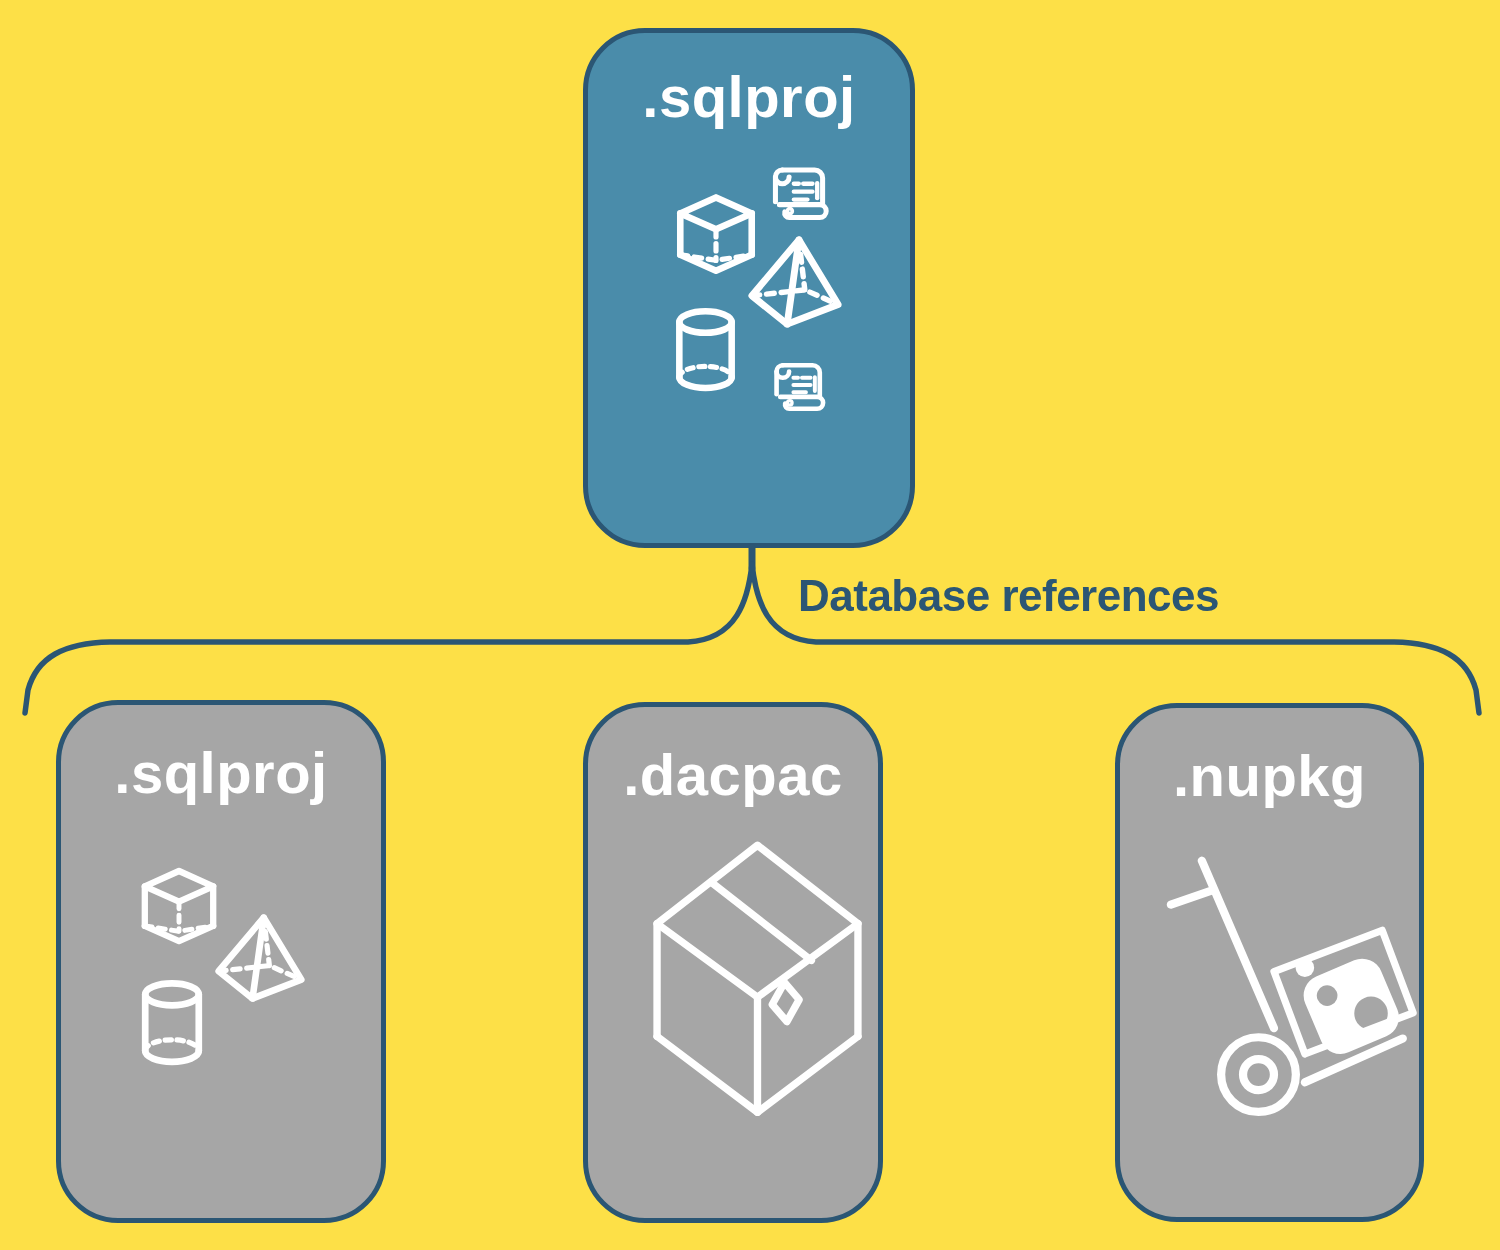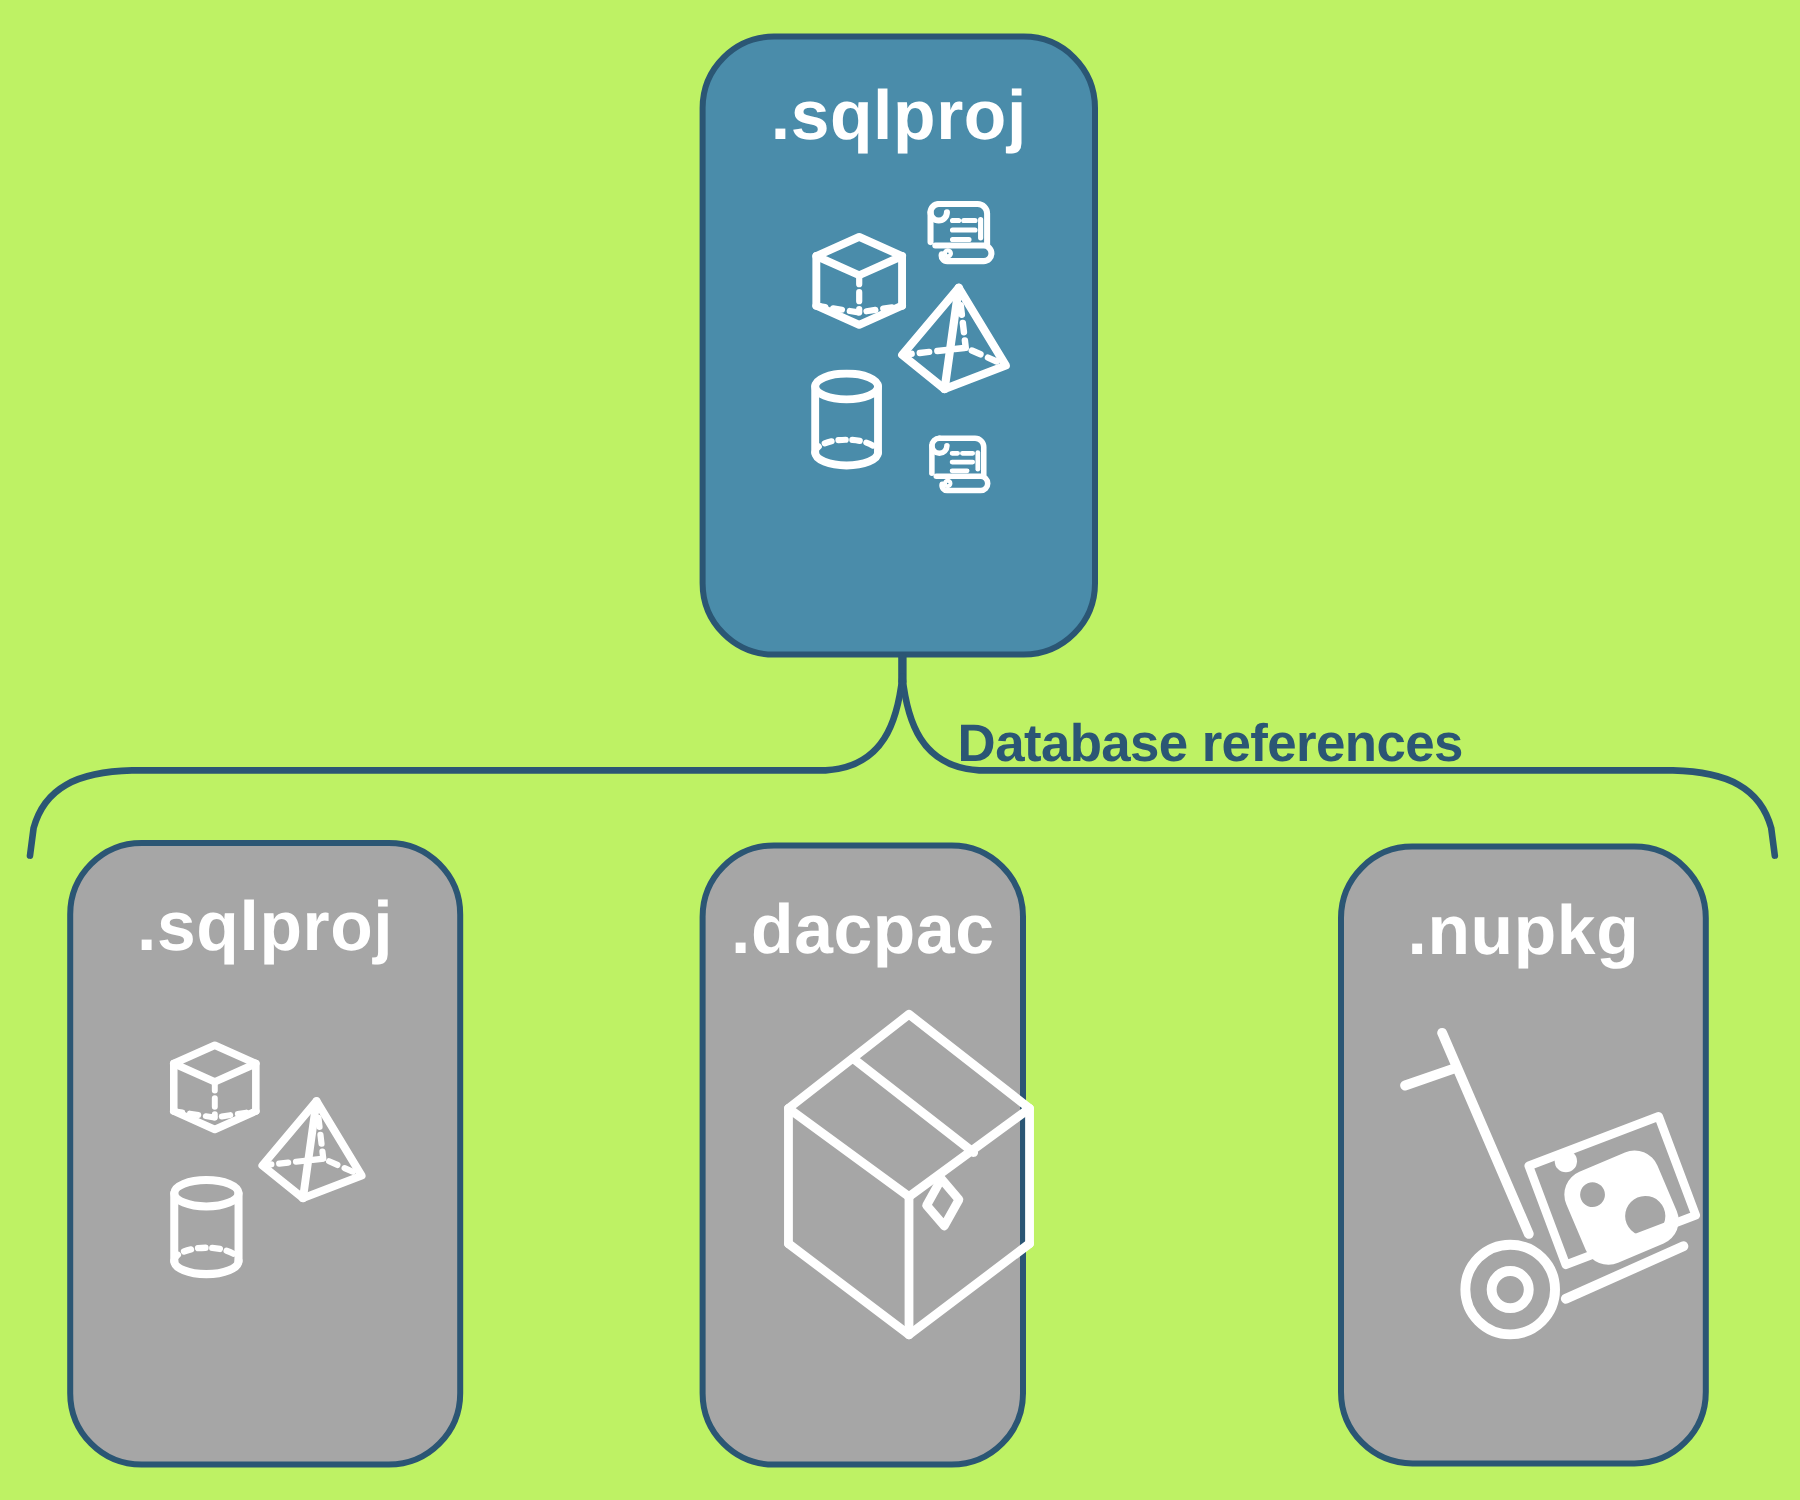--- a/index.html
+++ b/index.html
@@ -1,20 +1,20 @@
 <!DOCTYPE html>
 <html><head>
 <meta charset="utf-8">
 <style>
   html, body { margin: 0; padding: 0; background: #ffffff; }
   .canvas {
     position: relative;
     width: 1500px;
     height: 1250px;
-    background: #bef264;
+    background: #fde047;
     font-family: "Liberation Sans", sans-serif;
     overflow: hidden;
   }
   .node {
     position: absolute;
     box-sizing: border-box;
     border: 5px solid #2B5674;
     border-radius: 62px;
   }
   .node-root { background: #4A8CAA; }
@@ -32,21 +32,20 @@
   .brace-svg { position: absolute; left: 0; top: 540px; }
   .connector-label {
     position: absolute;
     left: 798px;
     top: 571px;
     color: #2B5674;
     font-weight: bold;
     font-size: 44px;
     letter-spacing: -0.5px;
     white-space: nowrap;
-    margin-top: 24px;
   }
   svg { display: block; }
 </style>
 </head>
 <body>
 
 <div class="canvas">
 
   <svg width="0" height="0" style="position:absolute">
     <defs>
@@ -140,21 +139,21 @@
   <svg class="icon" style="left:133px; top:862px;" width="92" height="90" viewBox="0 0 100 100">
       <use href="#sym-cube"></use>
     </svg>
   <svg class="icon" style="left:208px; top:912px;" width="104" height="94" viewBox="0 0 100 100">
       <use href="#sym-pyramid"></use>
     </svg>
   <svg class="icon" style="left:138px; top:980px;" width="68" height="88" viewBox="0 0 70 92">
       <use href="#sym-cylinder"></use>
     </svg>
 
-  <div class="node node-child" style="left:583px; top:702px; width:272px; height:521px;">
+  <div class="node node-child" style="left:583px; top:702px; width:300px; height:521px;">
     <div class="node-label" style="top:34px;">.dacpac</div>
   </div>
   <svg class="icon" style="left:635px; top:835px;" width="245" height="290" viewBox="0 0 100 118">
       <use href="#sym-package"></use>
     </svg>
 
   <div class="node node-child" style="left:1115px; top:703px; width:309px; height:519px;">
     <div class="node-label" style="top:34px;">.nupkg</div>
   </div>
   <svg class="icon" style="left:1163px; top:853px;" width="258" height="268" viewBox="0 0 100 104">

